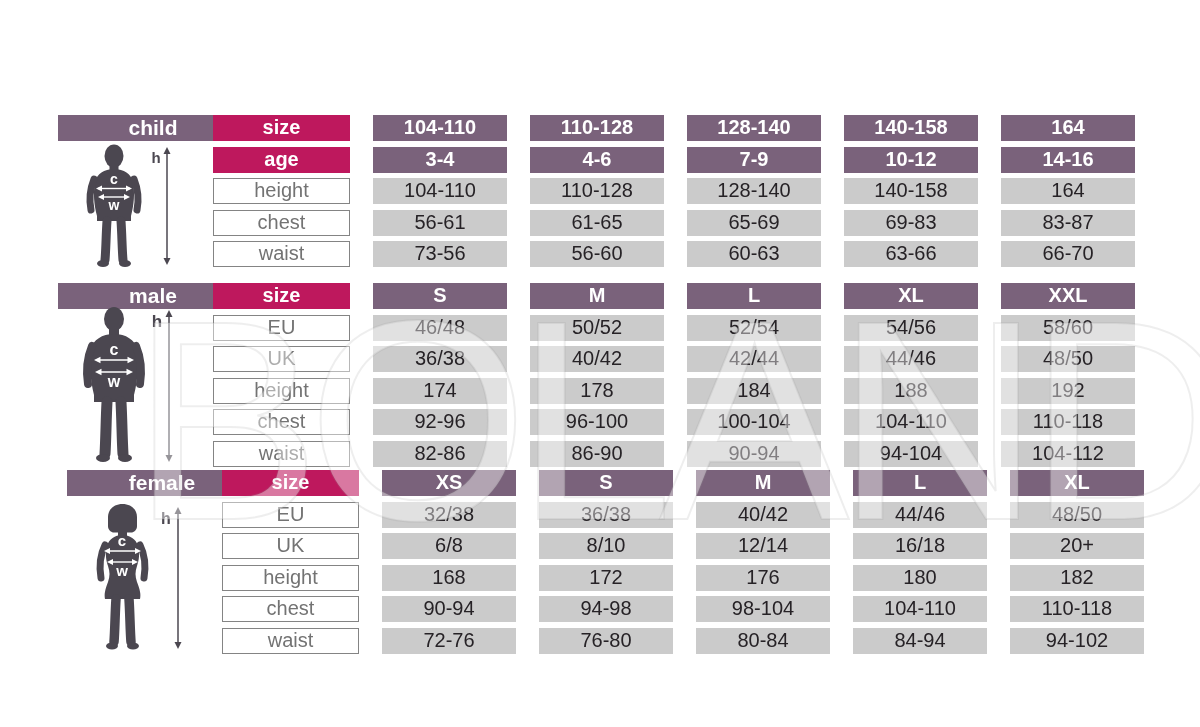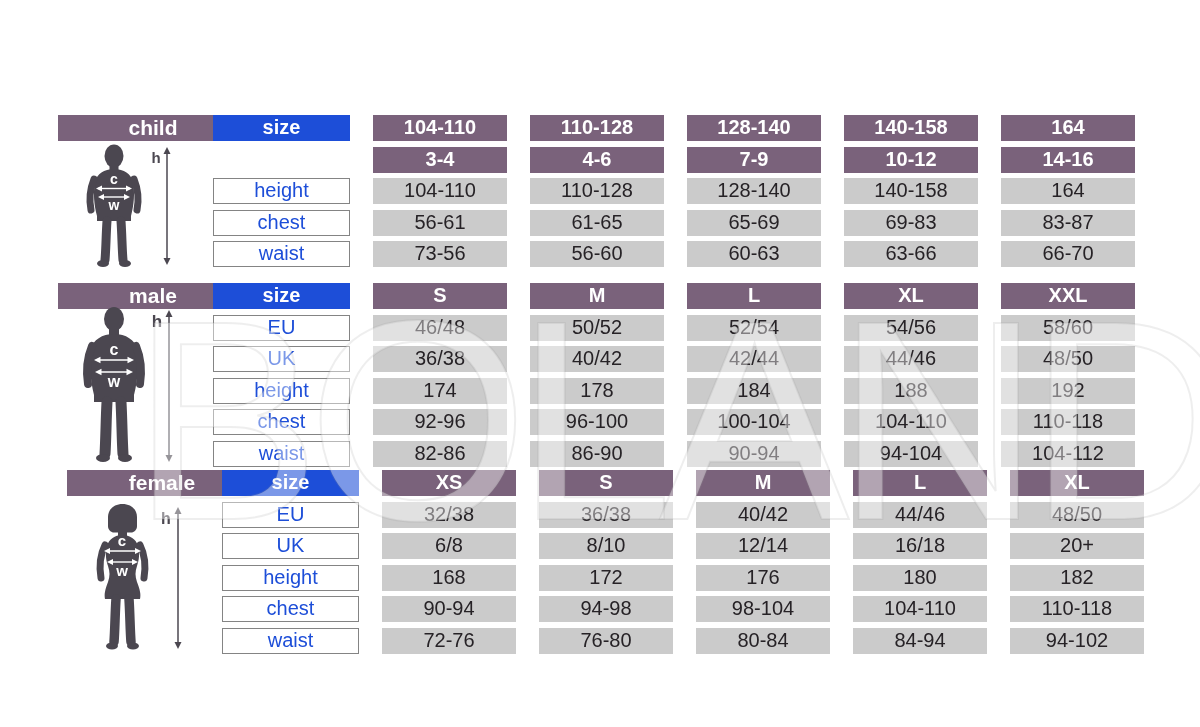--- a/index.html
+++ b/index.html
@@ -10,22 +10,22 @@
          letter-spacing:0;word-spacing:-7px;transform:scaleX(.72);transform-origin:left center;white-space:nowrap;}
   .section{position:absolute;left:0;width:1200px;}
   #sec-child{top:115px;height:152px;}
   #sec-male{top:283px;height:184px;}
   #sec-female{top:470px;height:184px;margin-left:9px;}
   .sec-label{position:absolute;left:58px;top:0;width:134px;height:26px;background:#7a627b;color:#fff;
              font-weight:bold;font-size:21px;text-align:center;line-height:25px;padding-left:28px;}
   .row{position:absolute;left:0;top:calc(var(--r) * 31.5px);width:1200px;height:26px;}
   .lab{position:absolute;left:213px;width:137px;height:26px;box-sizing:border-box;text-align:center;
        font-size:20px;line-height:25px;}
-  .lab.hdr{background:#1d4ed8;color:#fff;font-weight:bold;}
-  .lab.plain{background:#fff;border:1px solid #848484;color:#1d4ed8;line-height:23px;}
+  .lab.hdr{background:#be185d;color:#fff;font-weight:bold;}
+  .lab.plain{background:#fff;border:1px solid #848484;color:#737373;line-height:23px;}
   .cell{position:absolute;width:134px;height:26px;box-sizing:border-box;text-align:center;font-size:20px;line-height:25px;}
   .cell.hdr{background:#7a627b;color:#fff;font-weight:bold;}
   .cell.g{background:#cbcbcb;color:#262226;}
   .d0{left:373px}.d1{left:530px}.d2{left:687px}.d3{left:844px}.d4{left:1001px}
   .fig{position:absolute;}
   .fig text{font-family:"Liberation Sans",sans-serif;font-weight:bold;}
   .watermark{position:absolute;left:185px;top:230px;width:980px;height:380px;z-index:3;pointer-events:none;
              display:flex;align-items:center;justify-content:center;font-weight:normal;font-size:285px;
              letter-spacing:-14px;color:rgba(255,255,255,0.42);-webkit-text-stroke:2px rgba(150,150,150,0.16);}
 </style>
@@ -80,20 +80,21 @@
 
     <div class="row" style="--r:0">
       <div class="lab hdr">size</div>
       <div class="cell hdr d0">104-110</div>
       <div class="cell hdr d1">110-128</div>
       <div class="cell hdr d2">128-140</div>
       <div class="cell hdr d3">140-158</div>
       <div class="cell hdr d4">164</div>
     </div>
     <div class="row" style="--r:1">
+      <div class="lab hdr">age</div>
       <div class="cell hdr d0">3-4</div>
       <div class="cell hdr d1">4-6</div>
       <div class="cell hdr d2">7-9</div>
       <div class="cell hdr d3">10-12</div>
       <div class="cell hdr d4">14-16</div>
     </div>
     <div class="row" style="--r:2">
       <div class="lab plain">height</div>
       <div class="cell g d0">104-110</div>
       <div class="cell g d1">110-128</div>

